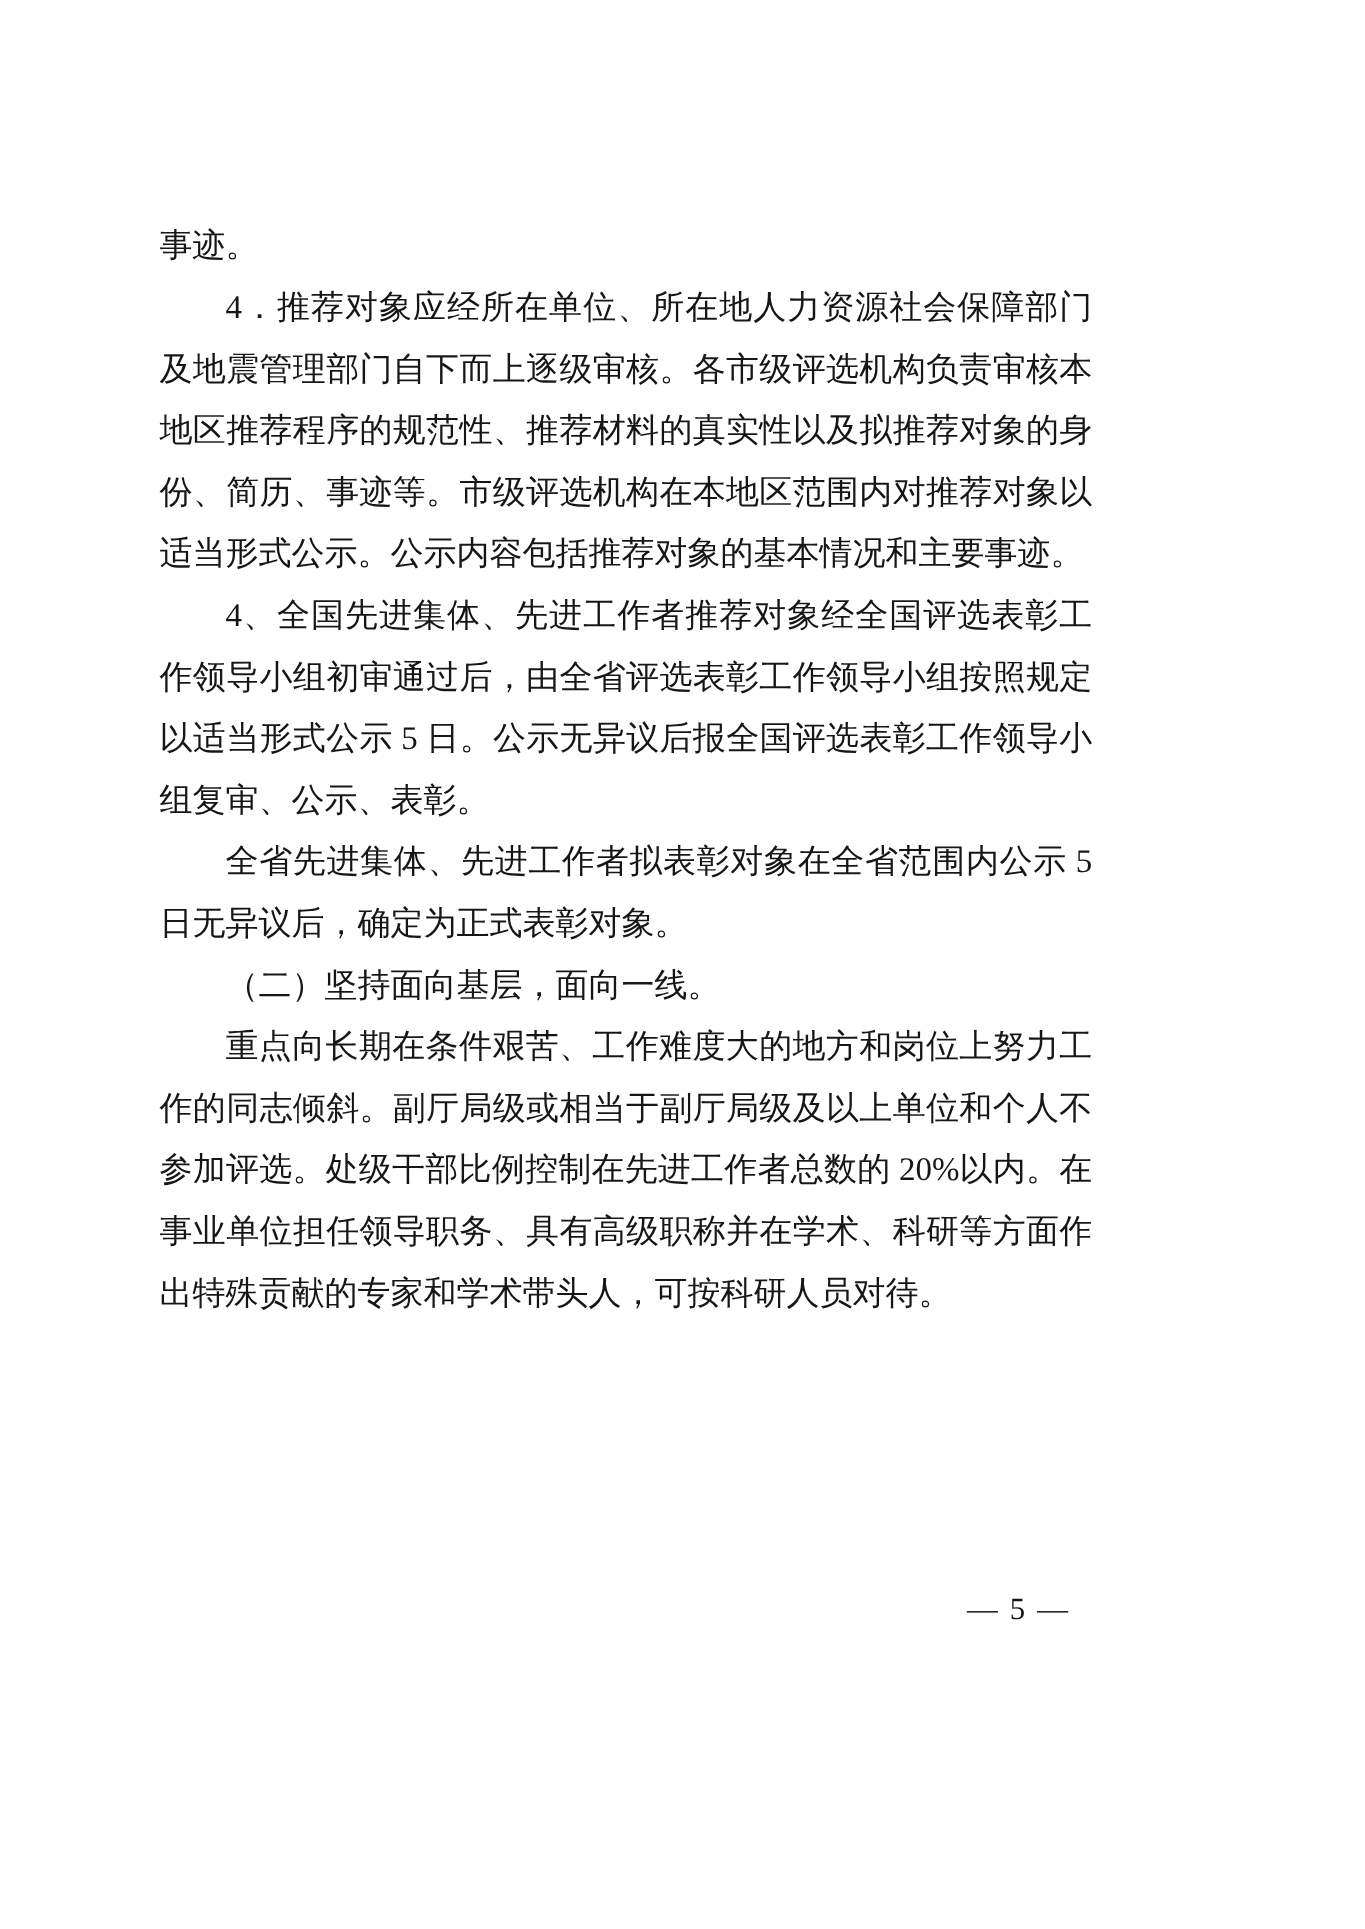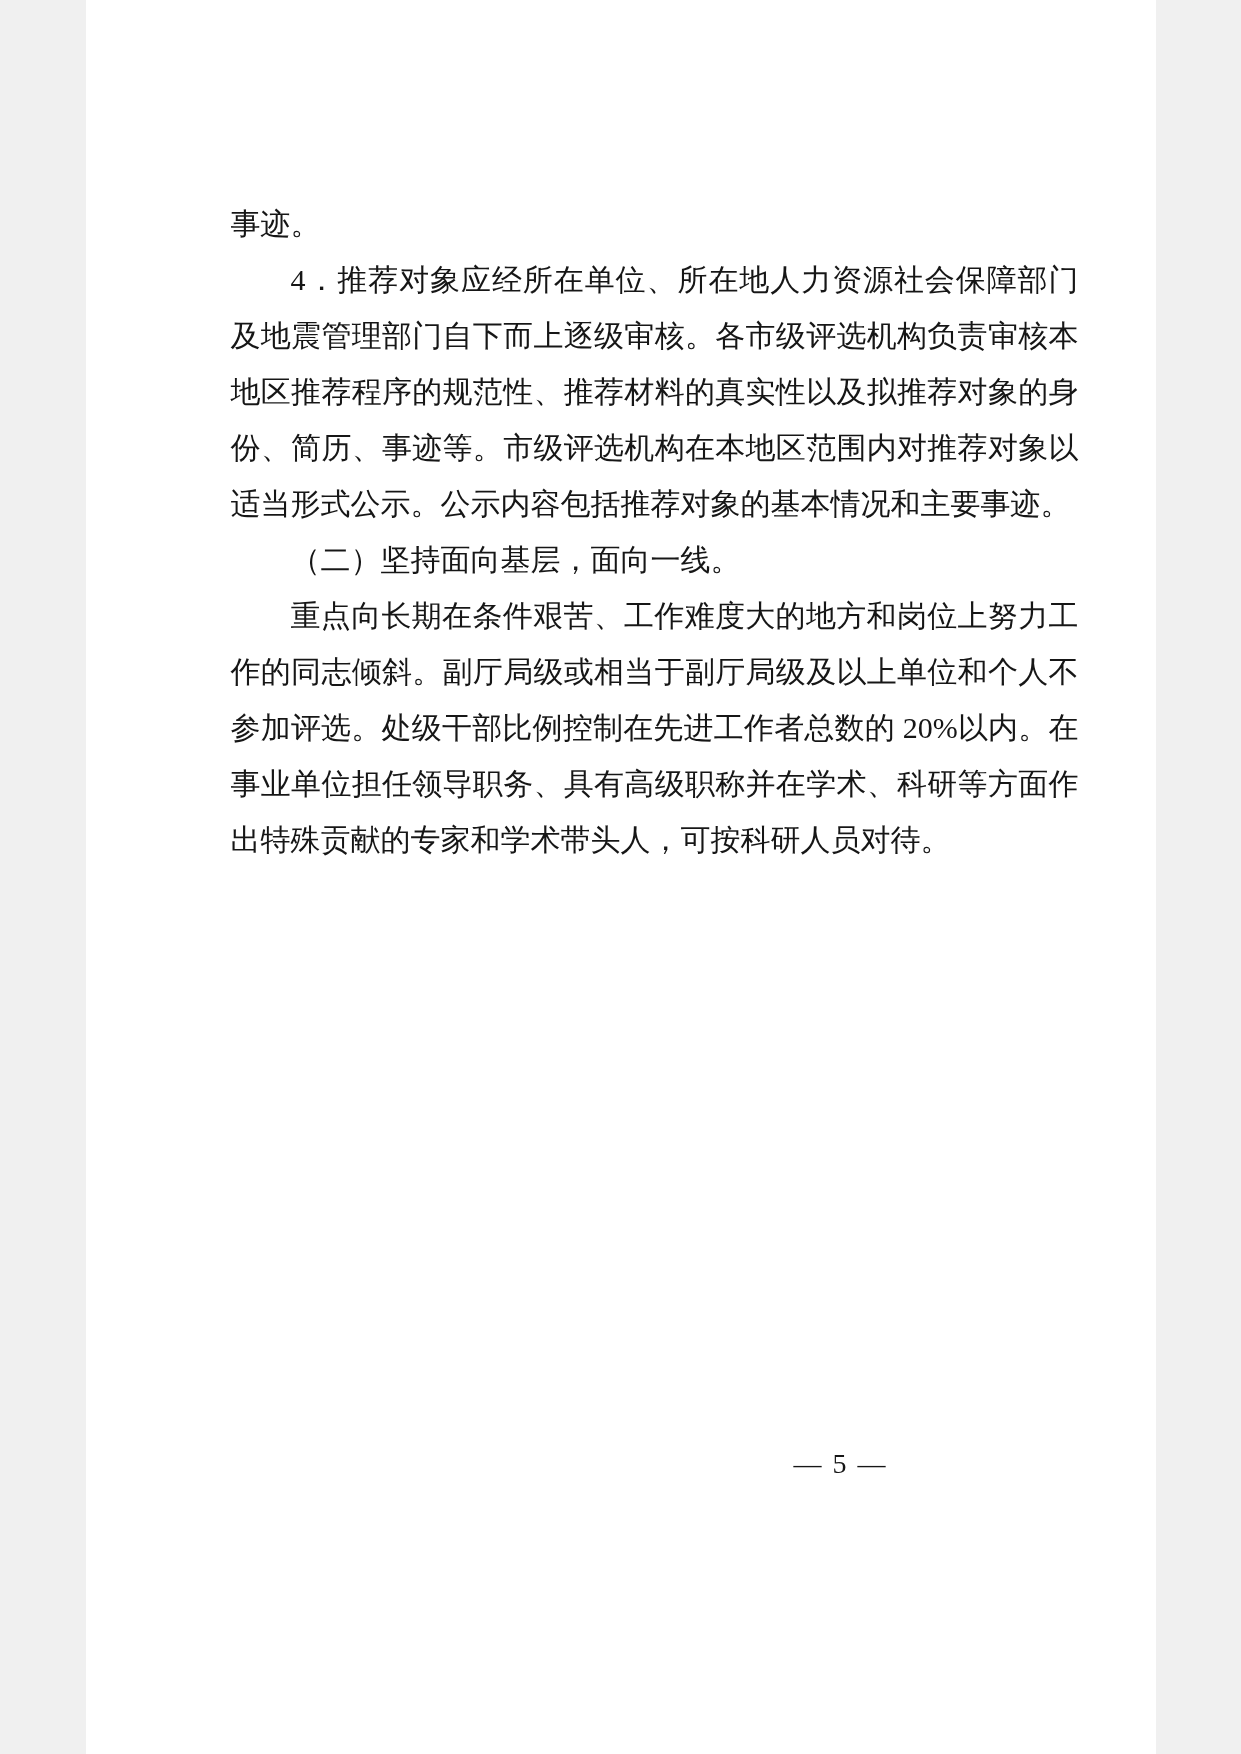--- a/index.html
+++ b/index.html
@@ -7,21 +7,21 @@
   html, body {
     background: #f0f0f0;
   }
 
   body {
     font-family: "Liberation Serif", "DejaVu Serif", serif;
   }
 
   .page {
     position: relative;
-    width: 1070px;
+    width: 1241px;
     height: 1754px;
     margin: 0 auto;
     background: #ffffff;
     color: #161616;
     overflow: hidden;
   }
 
   .content {
     position: absolute;
     left: 145px;
@@ -54,17 +54,19 @@
     color: #161616;
   }
 </style>
 </head>
 <body>
 
 <div class="page">
   <div class="content" id="doc-body">
       <p class="para">事迹。</p>
       <p class="para indent">4．推荐对象应经所在单位、所在地人力资源社会保障部门及地震管理部门自下而上逐级审核。各市级评选机构负责审核本地区推荐程序的规范性、推荐材料的真实性以及拟推荐对象的身份、简历、事迹等。市级评选机构在本地区范围内对推荐对象以适当形式公示。公示内容包括推荐对象的基本情况和主要事迹。</p>
+      <p class="para indent">4、全国先进集体、先进工作者推荐对象经全国评选表彰工作领导小组初审通过后，由全省评选表彰工作领导小组按照规定以适当形式公示 5 日。公示无异议后报全国评选表彰工作领导小组复审、公示、表彰。</p>
+      <p class="para indent">全省先进集体、先进工作者拟表彰对象在全省范围内公示 5 日无异议后，确定为正式表彰对象。</p>
       <p class="para indent bold">（二）坚持面向基层，面向一线。</p>
       <p class="para indent">重点向长期在条件艰苦、工作难度大的地方和岗位上努力工作的同志倾斜。副厅局级或相当于副厅局级及以上单位和个人不参加评选。处级干部比例控制在先进工作者总数的 20%以内。在事业单位担任领导职务、具有高级职称并在学术、科研等方面作出特殊贡献的专家和学术带头人，可按科研人员对待。</p>
     </div>
   <div class="footer">— 5 —</div>
 </div>
 
 </body></html>

